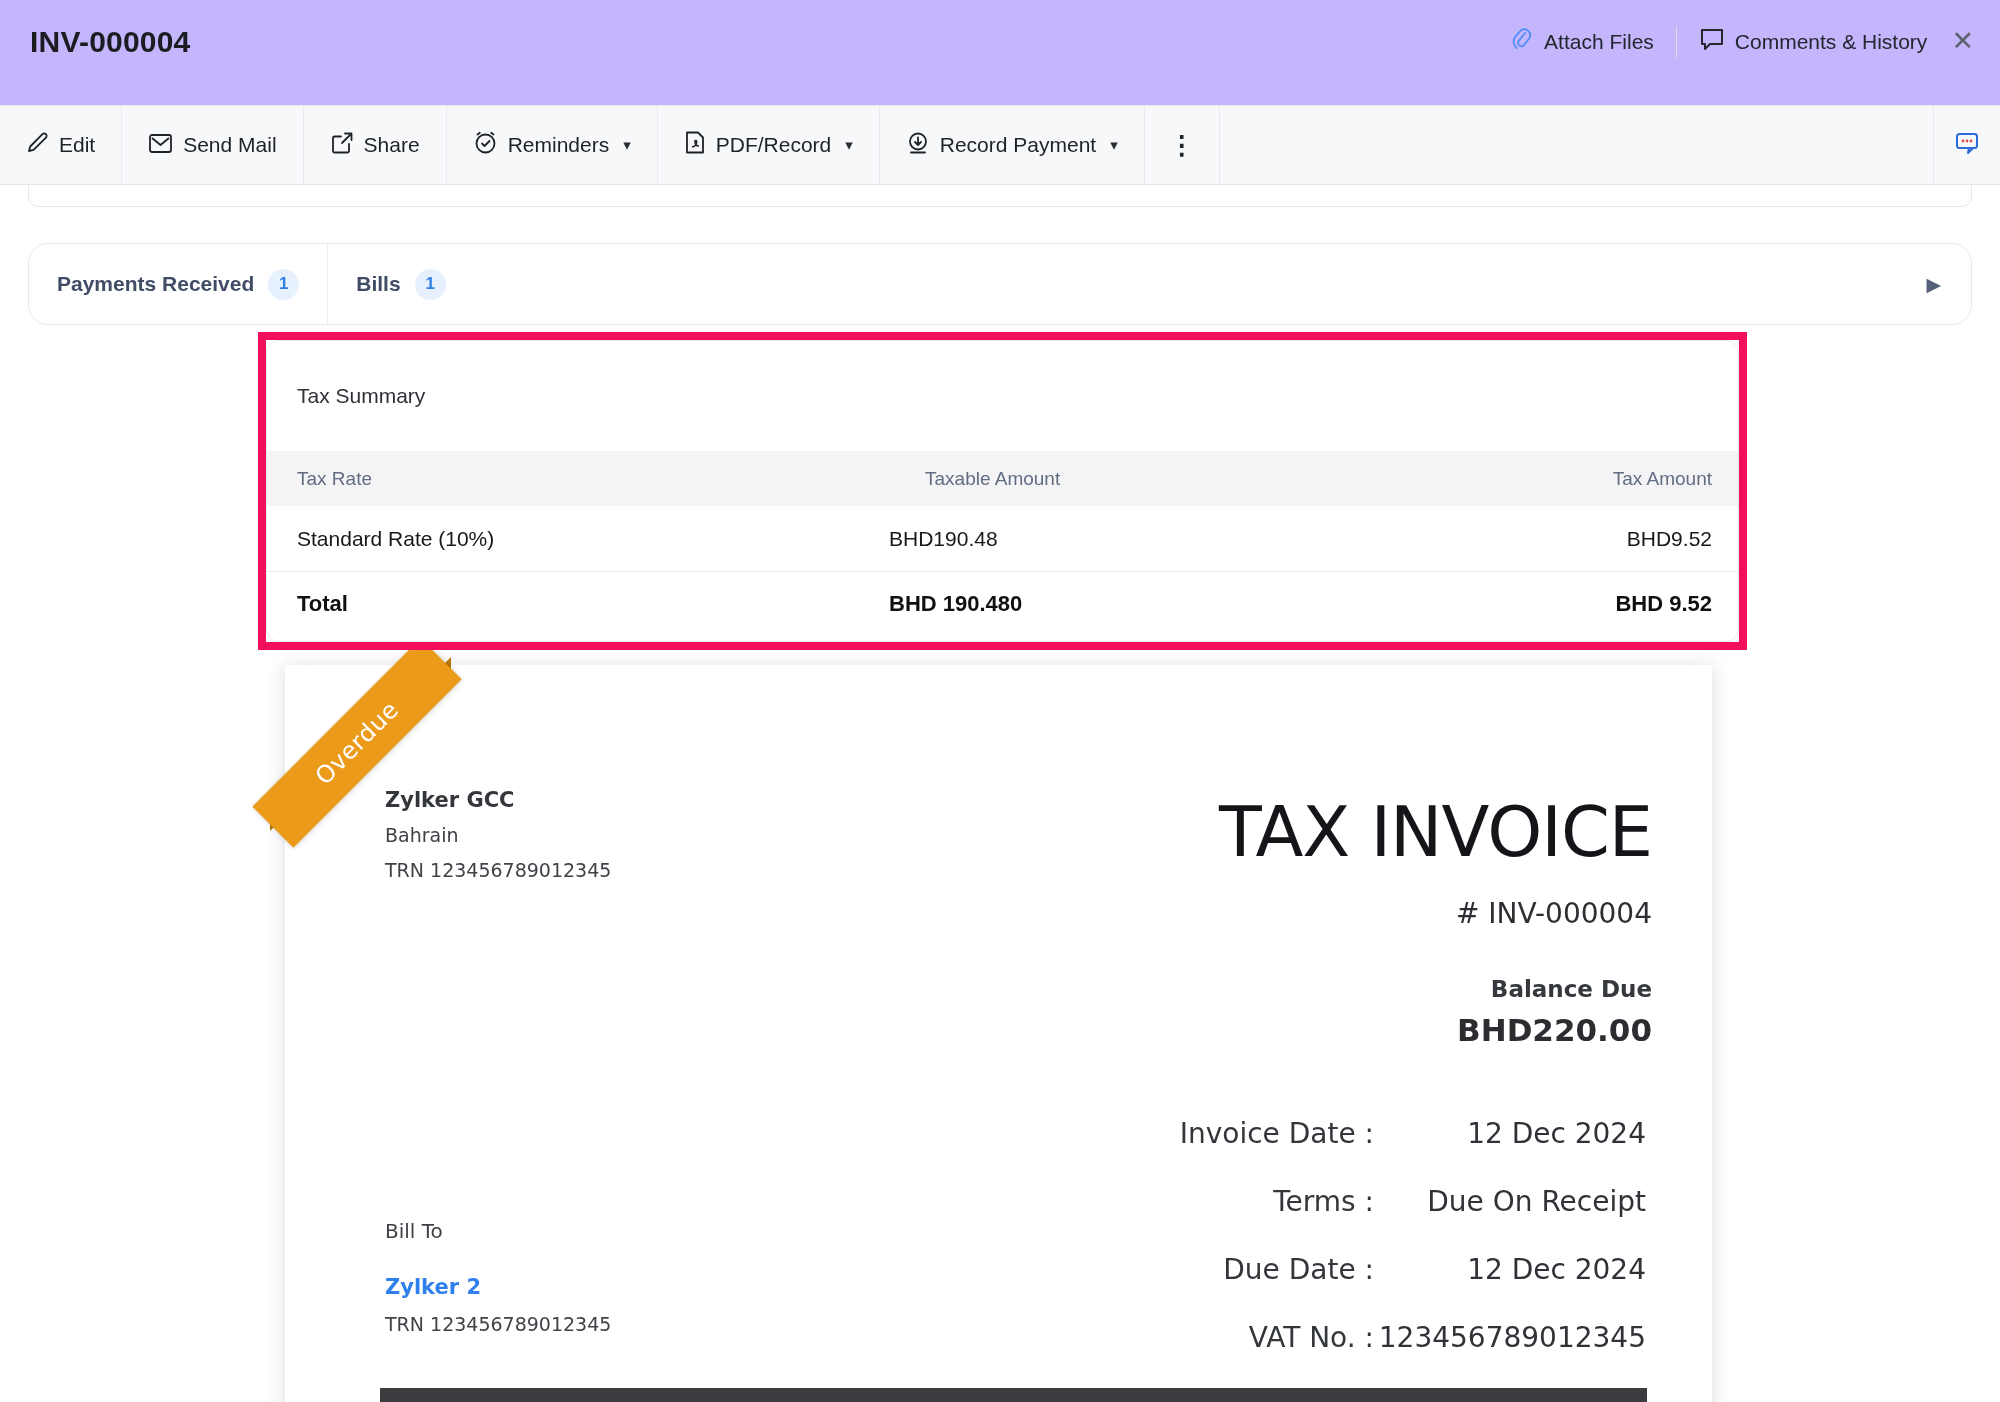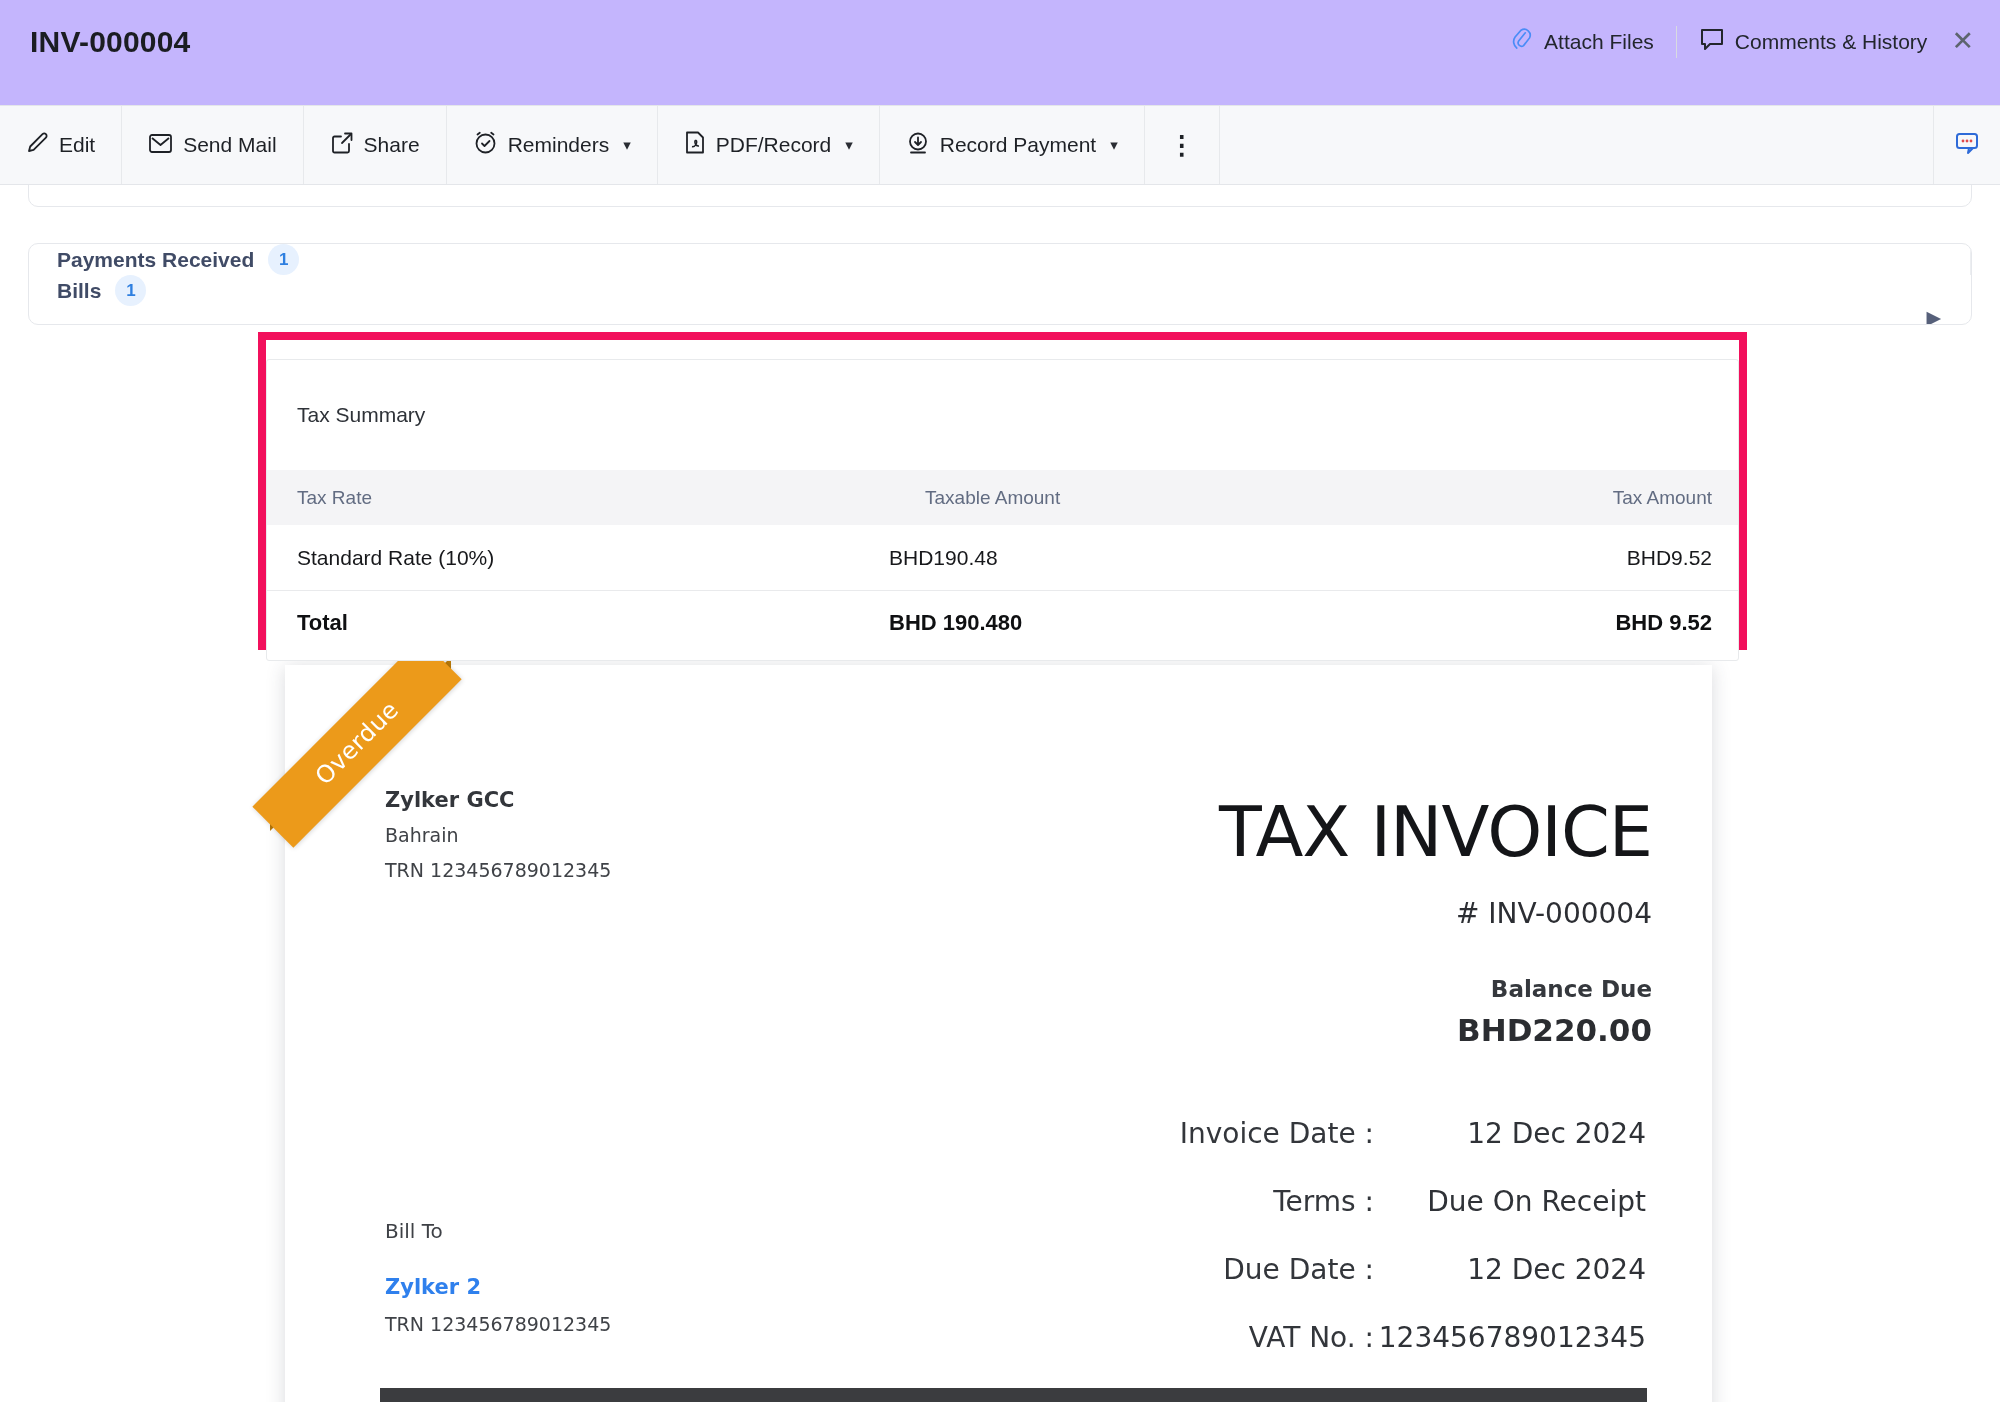--- a/index.html
+++ b/index.html
@@ -34,37 +34,37 @@
   .tb-spacer { flex:1; }
   .tb-chat { border-left:1px solid #e7e9ec; border-right:none; padding:0 18px; }
   
   .partial-card {
     position:absolute; left:28px; right:28px; top:150px; height:57px;
     background:#fff; border:1px solid #e6e8ec; border-radius:10px; z-index:1;
   }
   
   .tabs-card {
     position:absolute; left:28px; right:28px; top:243px; height:82px;
-    background:#fff; border:1px solid #e6e8ec; border-radius:10px;
-    display:flex; align-items:stretch; overflow:hidden; z-index:2;flex-direction:column;
+    background:#fff; border:1px solid #e6e8ec; border-radius:20px;
+    display:flex; align-items:stretch; overflow:hidden; z-index:2;
   }
   .tab-item { display:flex; align-items:center; gap:14px; padding:0 28px; cursor:pointer; background:none; border:none; border-right:1px solid #eceef1; font-family:inherit; }
   .tab-item:nth-of-type(2) { border-right:none; }
   .tab-label { font-size:21px; font-weight:700; color:#404b66; }
   .tab-badge {
     min-width:31px; height:31px; border-radius:16px; background:#e7f1fe; color:var(--badge_blue,#2e7fe0);
     font-size:17px; font-weight:700; display:flex; align-items:center; justify-content:center; padding:0 6px;
   }
   .tabs-arrow { margin-left:auto; display:flex; align-items:center; padding:0 30px; font-size:19px; color:#56607a; background:none; border:none; cursor:pointer; font-family:inherit; }
   
   .annotation-box {
     position:absolute; left:258px; top:332px; width:1489px; height:318px;
     border:8px solid var(--accent_pink,#f2105c); z-index:3; background:transparent;
   }
-  .tax-card { width:100%; height:100%; background:#fff; border:1px solid #e8eaec; border-radius:3px; overflow:hidden;margin-top:19px; }
+  .tax-card { width:100%; height:100%; background:#fff; border:1px solid #e8eaec; border-radius:13px; overflow:hidden; }
   .ts-title { height:110px; display:flex; align-items:center; padding-left:30px; font-size:21px; color:#2e3238; }
   .ts-row { display:flex; align-items:center; padding:0 26px 0 30px; }
   .ts-head { background:#f4f4f6; height:55px; font-size:19px; color:#626c82;gap:36px; }
   .ts-data { height:65px; font-size:21px; color:#17181b; }
   .ts-total { height:64px; font-size:22px; color:#0f1012; font-weight:700; border-top:1px solid #e9eaec; }
   .c1 { flex:0 0 592px; text-align:left; }
   .c2 { flex:1; text-align:left; }
   .c3 { flex:0 0 330px; text-align:right; }
   
   .paper {

